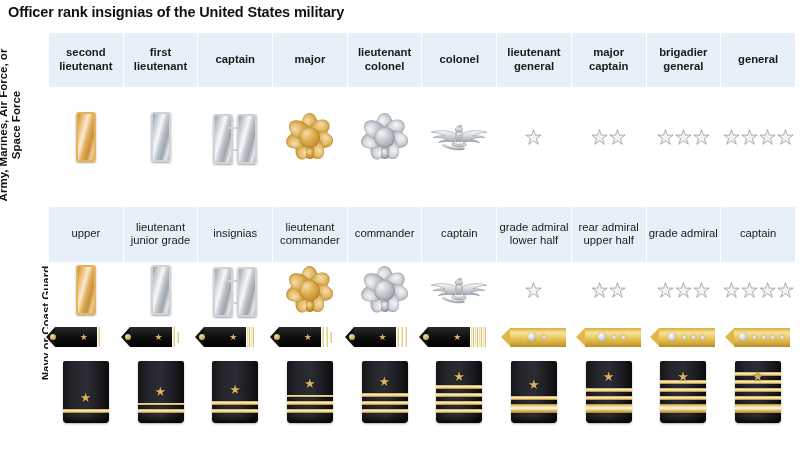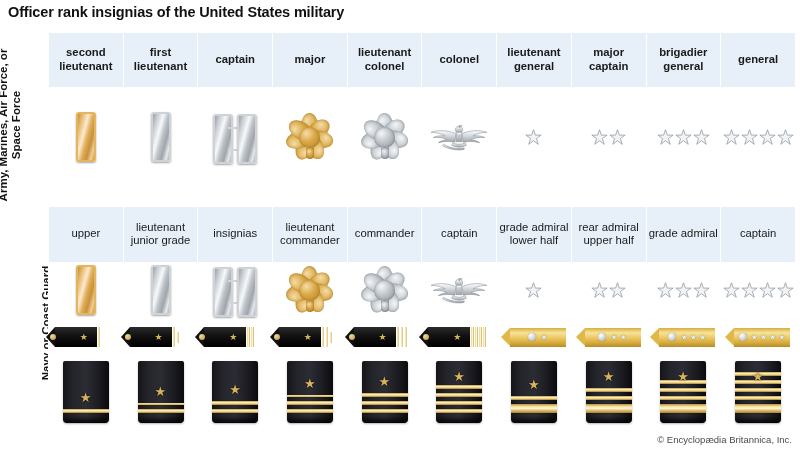--- a/index.html
+++ b/index.html
@@ -773,14 +773,13 @@
                 <div class="sstripe" style="bottom:47px;height:4px;"></div>
                 <span class="cstar" style="bottom:40px;">★</span>
                 <div class="bottomshade"></div>
               </div>
             </div>
           </td>
         </tr>
   </tbody>
     </table>
 
-  <div class="credit">© Encyclopædia Britannica, Inc.</div>
 </div>
 
 </body></html>

